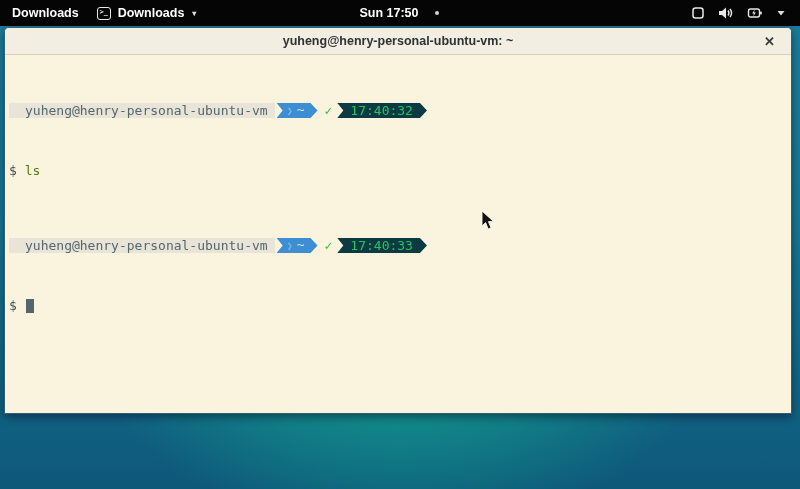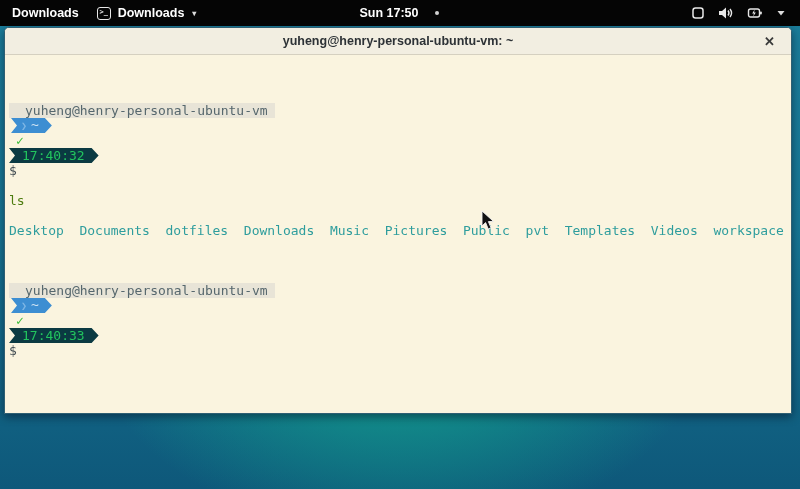--- a/index.html
+++ b/index.html
@@ -58,21 +58,21 @@
   }
 
   
   .term {
     font-family:"DejaVu Sans Mono", monospace;
     font-size:13px; line-height:15px;
     color:#424d52;
     padding:3px 0 0 4px;
     white-space:pre;
   }
-  .trow { height:15px; display:flex; align-items:flex-start;flex-direction:column; }
+  .trow { height:15px; display:flex; align-items:flex-end; }
 
   .seg-host {
     background:#e8e4d7; color:#56676d;
     padding:0 7px 0 16px; height:15px; line-height:15px;
   }
   .seg-blue {
     background:#3d8ed2; color:#cde2f2;
     height:15px; line-height:14px;
     margin-left:2px; padding:0 13px 0 10px;
     clip-path:polygon(0 0, calc(100% - 7px) 0, 100% 50%, calc(100% - 7px) 100%, 0 100%, 6px 50%);
@@ -146,23 +146,20 @@
       <span class="seg-host">yuheng@henry-personal-ubuntu-vm</span>
       <span class="seg-blue"><span class="inner-chev">❯</span><span>~</span></span>
       <span class="seg-check">✓</span>
       <span class="seg-dark">17:40:32</span>
     </div>
 
     <div class="trow">
       <span>$</span><span> </span><span class="cmd-ls">ls</span>
     </div>
 
-    <div class="trow files">
-      <span>Desktop  Documents  dotfiles  Downloads  Music  Pictures  Public  pvt  Templates  Videos  workspace</span>
-    </div>
 
     <div class="trow">
       <span class="seg-host">yuheng@henry-personal-ubuntu-vm</span>
       <span class="seg-blue"><span class="inner-chev">❯</span><span>~</span></span>
       <span class="seg-check">✓</span>
       <span class="seg-dark">17:40:33</span>
     </div>
 
     <div class="trow">
       <span>$</span><span> </span><span class="cursor-block"></span>

